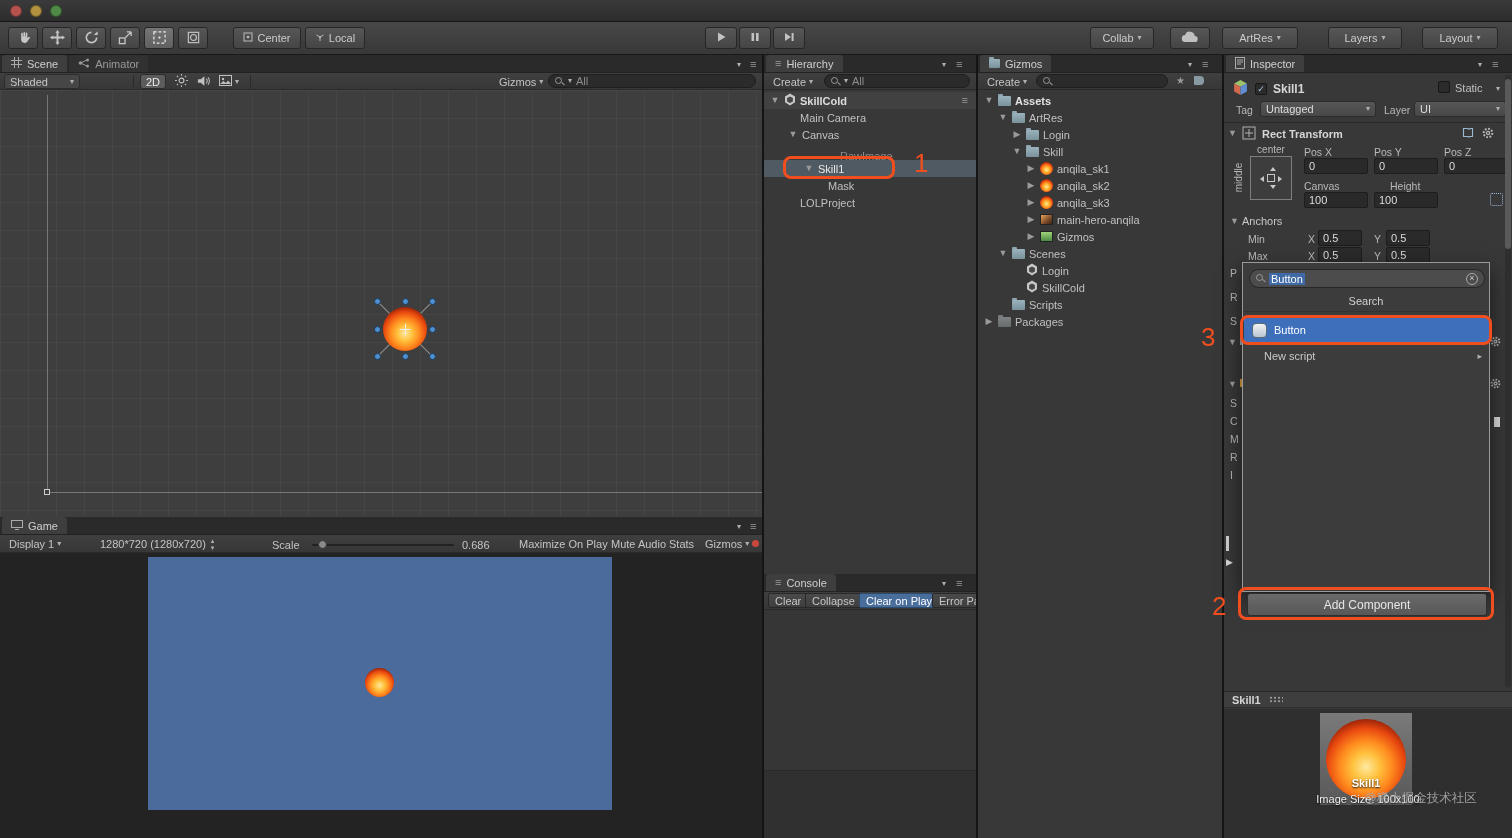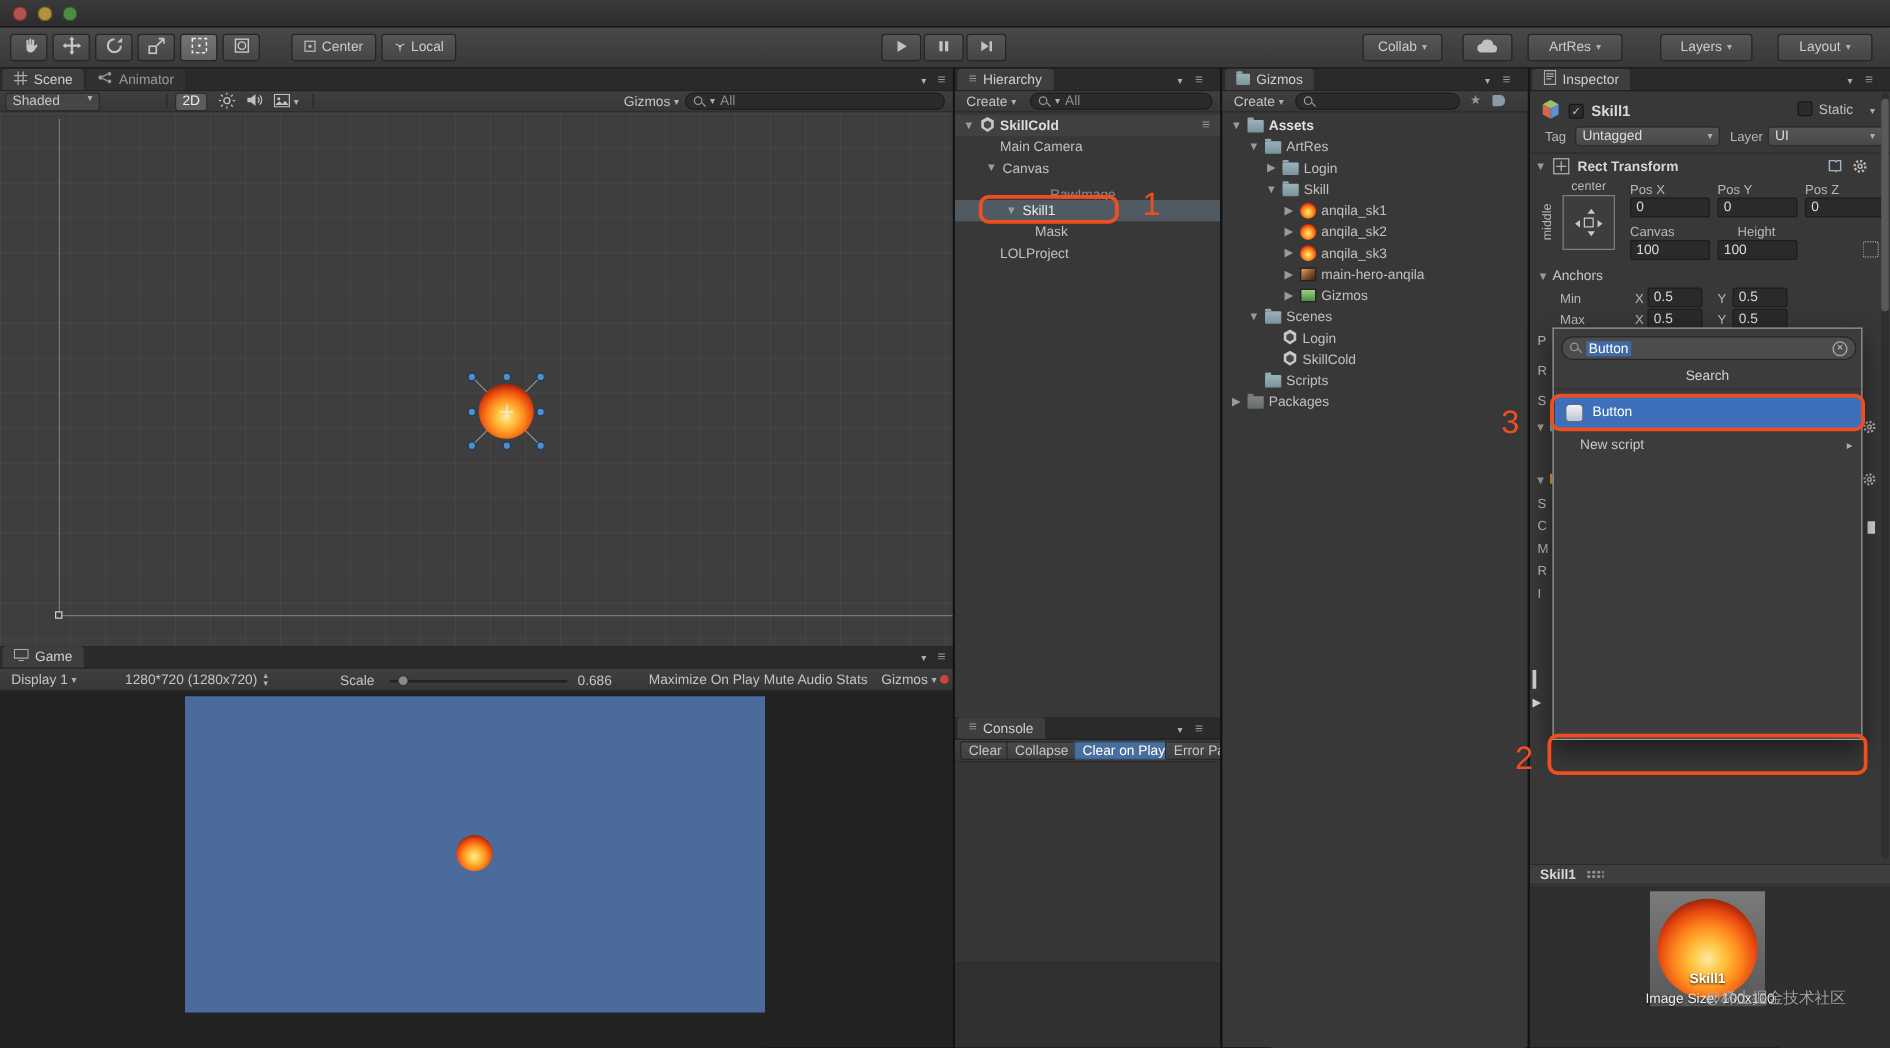--- a/index.html
+++ b/index.html
@@ -17,21 +17,21 @@
   .toolbtn.active{background:linear-gradient(#757575,#606060)}
   .chev{font-size:8px;color:#b0b0b0;line-height:1}
   .tri{font-size:9px;color:#9a9a9a;line-height:1;flex:0 0 auto}
   .menu{font-size:11px;color:#9a9a9a;line-height:1}
   
   .panel{position:absolute;background:#383838}
   .tabbar{position:absolute;left:0;top:0;width:100%;height:18px;background:#2a2a2a;border-bottom:1px solid #222;display:flex;align-items:flex-end}
   .tab{height:17px;padding:0 9px;display:flex;align-items:center;gap:5px;background:#3e3e3e;border-radius:3px 3px 0 0;color:#cfcfcf;margin-left:2px;font-size:11px}
   .tab.inactive{background:#313131;color:#9a9a9a}
   .ctlbar{position:absolute;left:0;width:100%;height:17px;background:linear-gradient(#3f3f3f,#373737);border-bottom:1px solid #2a2a2a}
-  .miniddl{position:absolute;display:flex;align-items:flex-start;gap:4px;background:#464646;border:1px solid #2c2c2c;border-radius:3px;height:15px;padding:0 5px;color:#c6c6c6}
+  .miniddl{position:absolute;display:flex;align-items:center;gap:4px;background:#464646;border:1px solid #2c2c2c;border-radius:3px;height:15px;padding:0 5px;color:#c6c6c6}
   .flatbtn{position:absolute;display:flex;align-items:center;gap:3px;height:15px;padding:0 5px;color:#c4c4c4}
   .pill{position:absolute;background:#2b2b2b;border:1px solid #1e1e1e;border-radius:8px;height:14px;display:flex;align-items:center;padding:0 6px;gap:4px;color:#8d8d8d}
   .lens{width:9px;height:9px;position:relative;flex:0 0 auto}
   .lens::before{content:"";position:absolute;left:0;top:0;width:5px;height:5px;border:1.3px solid #999;border-radius:50%}
   .lens::after{content:"";position:absolute;left:6px;top:6px;width:3.5px;height:1.4px;background:#999;transform:rotate(45deg)}
   .sep{position:absolute;width:1px;height:12px;background:#2a2a2a;top:2px}
   
   .trow{position:absolute;left:0;width:100%;height:17px;display:flex;align-items:center;gap:4px;color:#c0c0c0}
   .trow .tri{width:10px;text-align:center}
   .spc{width:10px;flex:0 0 auto}
@@ -628,20 +628,23 @@
     <div class="row" style="position:absolute;left:1px;top:54px;width:246px;height:26px;background:#3d6fbb;gap:7px;padding-left:8px;color:#fff">
       <span style="width:15px;height:15px;border-radius:4px;background:linear-gradient(#f2f2f2,#b9c6d4);border:1px solid #5a6b7a"></span>
       <span>Button</span>
     </div>
     <div class="row" style="position:absolute;left:1px;top:82px;width:246px;height:22px;padding-left:20px;color:#c8c8c8">
       <span>New script</span>
       <span class="tri" style="margin-left:auto;margin-right:8px;color:#b0b0b0">▸</span>
     </div>
   </div>
 
+  <div class="ac-btn" style="left:23px;top:538px;width:240px;height:23px">
+    <span>Add Component</span>
+  </div>
 
   <div class="abs row" style="left:0;top:636px;width:288px;height:17px;background:#3e3e3e;border-top:1px solid #292929;border-bottom:1px solid #2e2e2e;padding:0 8px;gap:8px">
     <span style="font-weight:bold;color:#d6d6d6">Skill1</span>
     <span class="phandle"></span>
   </div>
   <div class="abs" style="left:0;top:654px;width:288px;height:129px;background:#2f2f2f">
     <div class="abs" style="left:96px;top:4px;width:92px;height:92px;background:linear-gradient(#7a7a7a,#585858)">
       <div class="fire" style="position:absolute;left:6px;top:6px;width:80px;height:80px"></div>
     </div>
     <div class="abs shadow-text" style="left:96px;top:68px;width:92px;text-align:center;color:#ffffff;font-weight:bold">Skill1</div>

